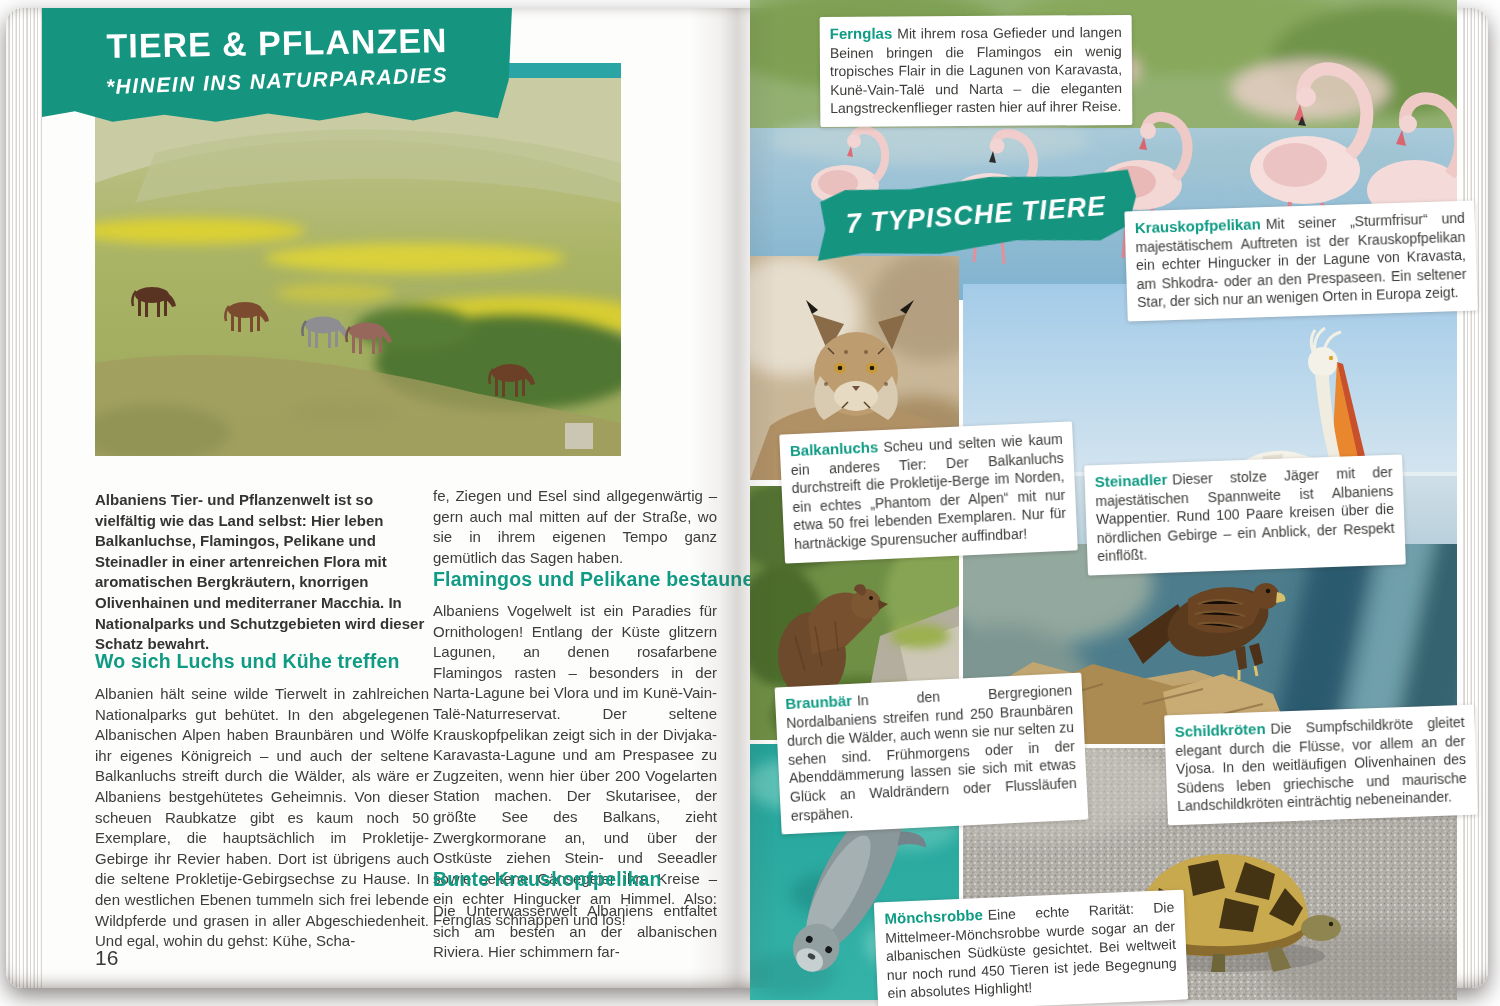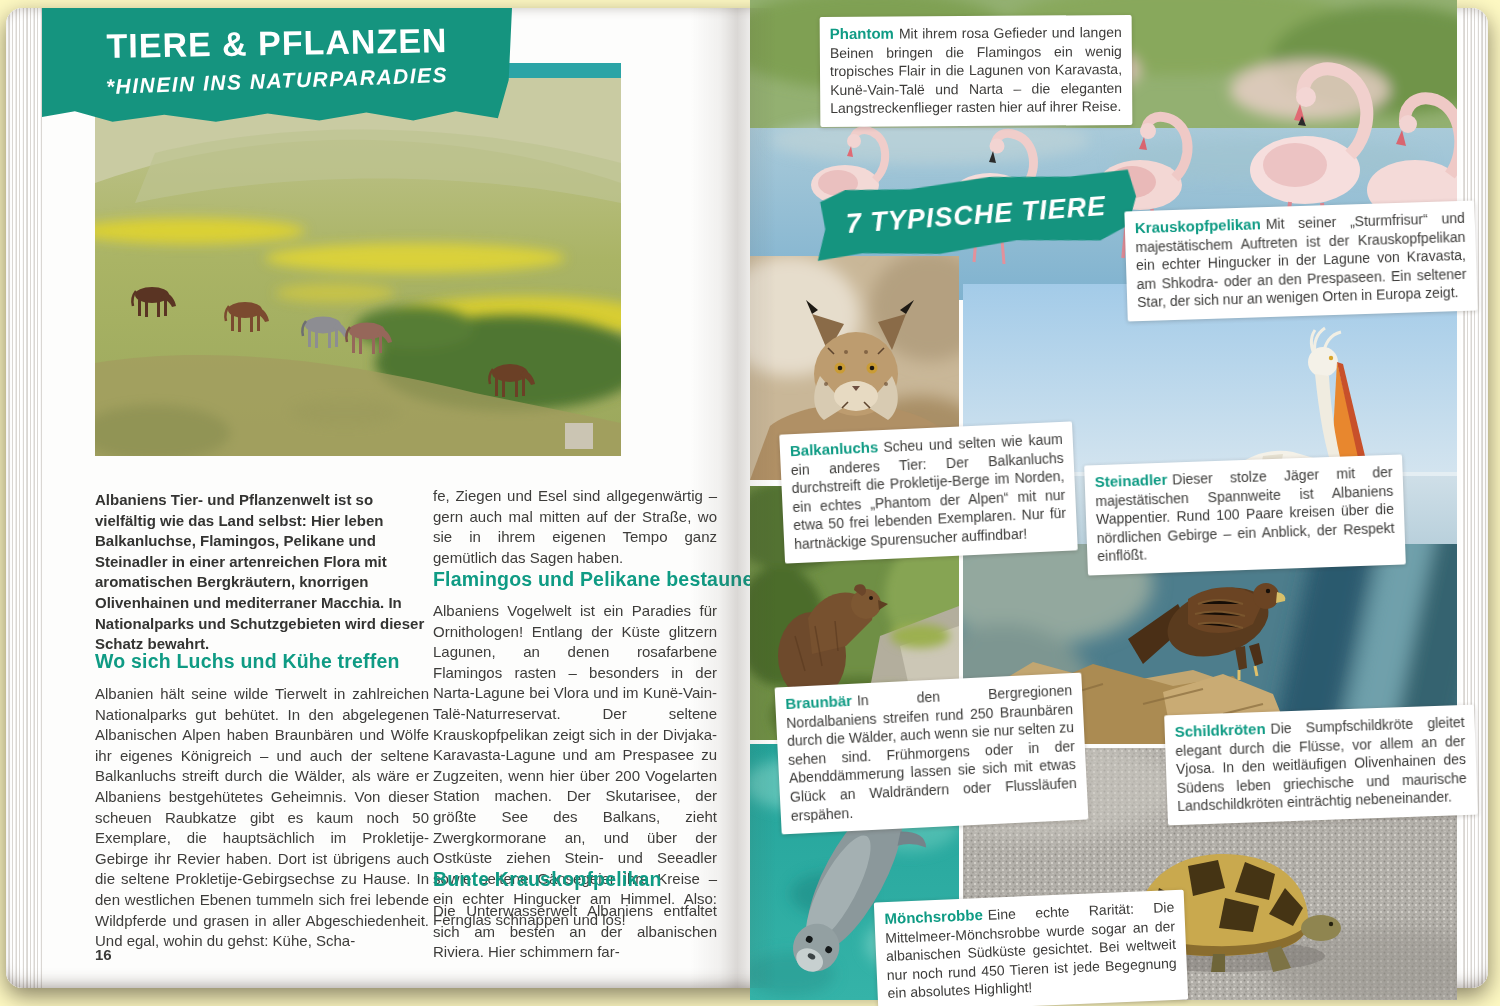--- a/index.html
+++ b/index.html
@@ -1,16 +1,16 @@
 <!DOCTYPE html>
 <html style="--accent: #0f9b84; --banner: #15947f;"><head>
 <meta charset="utf-8">
 <style>
   html,body{margin:0;padding:0;background:#6b615c;}
-  .stage{position:relative;width:1500px;height:1006px;background:#fef9c3;overflow:hidden;
+  .stage{position:relative;width:1500px;height:1006px;background:#ffffff;overflow:hidden;
          font-family:"Liberation Sans",sans-serif;color:#3d3c3a;}
   .book{position:absolute;left:6px;top:8px;width:1482px;height:980px;background:#fdfdfc;
         border-radius:16px;box-shadow:0 8px 22px rgba(20,12,8,.5);overflow:hidden;}
   .book::after{content:"";position:absolute;inset:0;border-radius:16px;pointer-events:none;
         box-shadow:inset 0 -12px 16px -10px rgba(60,45,35,.45), inset 0 10px 12px -10px rgba(60,45,35,.28);}
   .stack{position:absolute;top:0;bottom:0;background:repeating-linear-gradient(90deg,#ffffff 0 2px,#dad7d3 2.6px 3.6px);}
   .stack.left{left:0;width:36px;border-radius:16px 0 0 16px;}
   .stack.right{right:0;width:27px;border-radius:0 16px 16px 0;}
   .spine{position:absolute;left:690px;top:8px;width:86px;height:980px;z-index:8;pointer-events:none;
         background:linear-gradient(to right,rgba(80,68,60,0) 0%,rgba(80,68,60,.07) 35%,rgba(80,68,60,.20) 55%,rgba(80,68,60,.08) 72%,rgba(80,68,60,0) 100%);}
@@ -21,21 +21,21 @@
   
   .banner-left{position:absolute;left:42px;top:8px;width:470px;height:116px;background:var(--banner,#15947f);z-index:4;
         clip-path:polygon(0 0,100% 0,99.3% 62%,97% 95%,88% 89%,79% 97%,69% 90%,59% 97%,48% 91%,37% 98%,26% 92%,15% 98%,7% 89%,0 94%);}
   .banner-left .t1{margin:16px 0 0;text-align:center;color:#fff;font-size:34px;font-weight:bold;letter-spacing:1px;transform:rotate(-1deg);}
   .banner-left .t2{margin:6px 0 0;text-align:center;color:#fff;font-size:21px;font-weight:bold;font-style:italic;letter-spacing:1.5px;transform:rotate(-2deg);}
   .caption{position:absolute;left:427px;top:424px;width:206px;background:#fff;padding:7px 9px 8px;z-index:5;
         font-size:13px;line-height:1.45;font-style:italic;color:#3a3a38;}
   .bodytext{font-size:15px;line-height:20.6px;text-align:justify;color:#3d3c3a;}
   .intro{font-weight:bold;font-size:15px;line-height:20.6px;color:#343432;}
   .ghead{font-size:19.5px;font-weight:bold;color:var(--accent,#0f9b84);letter-spacing:.2px;}
-  .pagenum{font-size:15px;font-weight:bold;color:#3a3a38;}
+  .pagenum{font-size:21px;font-weight:normal;color:#3a3a38;}
 
   
   .card{position:absolute;background:#fff;padding:8px 10px 9px;z-index:10;font-size:14px;line-height:18.6px;
         text-align:justify;color:#3d3c3a;box-shadow:0 1px 4px rgba(40,30,20,.22);border-radius:2px;}
   .card .nm{color:var(--accent,#0f9b84);font-weight:bold;font-size:15px;padding-right:5px;}
   .banner7{position:absolute;left:815px;top:178px;width:322px;height:74px;background:var(--banner,#15947f);z-index:9;
         transform:rotate(-4deg);display:flex;align-items:center;justify-content:center;
         clip-path:polygon(2% 18%,10% 4%,30% 9%,55% 0,80% 7%,98% 3%,100% 40%,97% 78%,88% 96%,62% 88%,38% 99%,14% 91%,0 97%,3% 55%);}
   .banner7 span{color:#fff;font-size:27px;font-weight:bold;font-style:italic;letter-spacing:1px;}
 </style>
@@ -450,21 +450,21 @@
         <path d="M250,206 l-2,18 l14,0 l0,-18 z" fill="#6e6539"></path>
       </g>
     </svg>
   </div>
 
   <div class="banner7">
     <span>7 TYPISCHE TIERE</span>
   </div>
 
   <div class="card" style="left:820px;top:16px;width:292px;transform:rotate(-0.4deg);">
-    <span class="nm">Phantom</span><span>Mit ihrem rosa Gefieder und langen Beinen bringen die Flamingos ein wenig tropisches Flair in die Lagunen von Karavasta, Kunë-Vain-Talë und Narta – die eleganten Langstreckenflieger rasten hier auf ihrer Reise.</span>
+    <span class="nm">Fernglas</span><span>Mit ihrem rosa Gefieder und langen Beinen bringen die Flamingos ein wenig tropisches Flair in die Lagunen von Karavasta, Kunë-Vain-Talë und Narta – die eleganten Langstreckenflieger rasten hier auf ihrer Reise.</span>
   </div>
   <div class="card" style="left:1126px;top:206px;width:330px;transform:rotate(-1.8deg);">
     <span class="nm">Krauskopfpelikan</span><span>Mit seiner „Sturmfrisur“ und majestätischem Auftreten ist der Krauskopfpelikan ein echter Hingucker in der Lagune von Kravasta, am Shkodra- oder an den Prespaseen. Ein seltener Star, der sich nur an wenigen Orten in Europa zeigt.</span>
   </div>
   <div class="card" style="left:782px;top:428px;width:273px;transform:rotate(-2.6deg);">
     <span class="nm">Balkanluchs</span><span>Scheu und selten wie kaum ein anderes Tier: Der Balkanluchs durchstreift die Prokletije-Berge im Norden, ein echtes „Phantom der Alpen“ mit nur etwa 50 frei lebenden Exemplaren. Nur für hartnäckige Spurensucher auffindbar!</span>
   </div>
   <div class="card" style="left:1086px;top:460px;width:298px;transform:rotate(-2deg);">
     <span class="nm">Steinadler</span><span>Dieser stolze Jäger mit der majestätischen Spannweite ist Albaniens Wappentier. Rund 100 Paare kreisen über die nördlichen Gebirge – ein Anblick, der Respekt einflößt.</span>
   </div>

